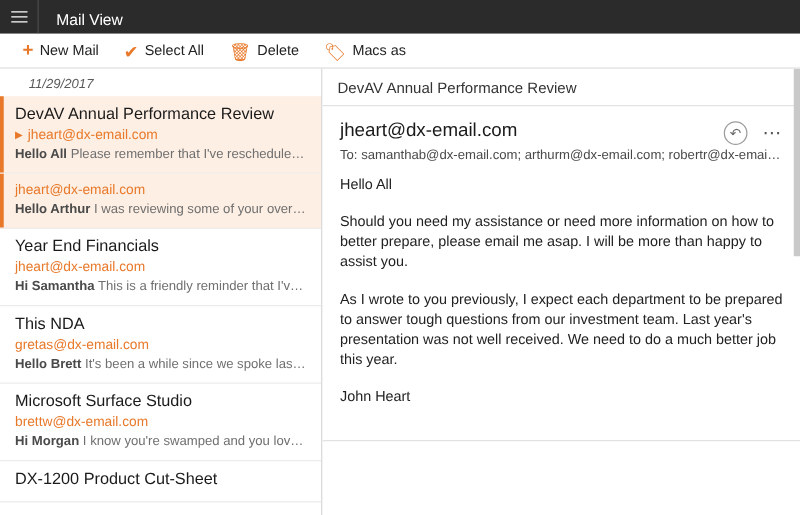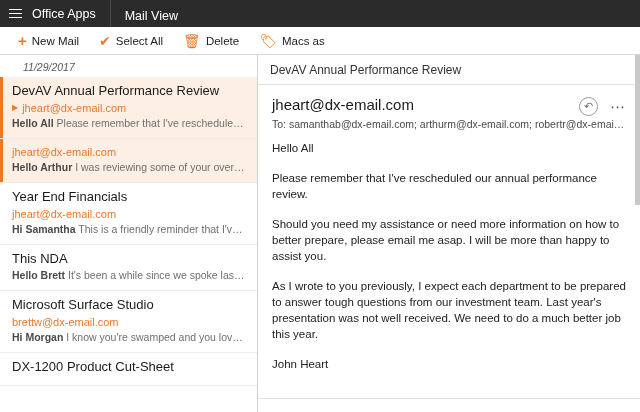--- a/index.html
+++ b/index.html
@@ -176,21 +176,20 @@
 <div id="app">
 
   <div class="titlebar">
     <div class="hamburger">
       <div class="bars">
           <i></i>
           <i></i>
           <i></i>
         </div>
     </div>
-    <div class="app-title">Office Apps</div>
     <div class="view-title">Mail View</div>
   </div>
 
   <div class="cmdbar">
     <div class="cmd">
       <span class="gi plus">+</span>
       <span>New Mail</span>
     </div>
     <div class="cmd">
       <span class="gi">✔</span>
@@ -240,20 +239,23 @@
           <span>jheart@dx-email.com</span>
         </div>
         <div class="preview">
           <b>Hi Samantha</b>
           <span>This is a friendly reminder that I've yet to rec...</span>
         </div>
       </div>
 
       <div class="msg">
         <div class="subject">This NDA</div>
+        <div class="sender">
+          <span>gretas@dx-email.com</span>
+        </div>
         <div class="preview">
           <b>Hello Brett</b>
           <span>It's been a while since we spoke last. I hope yo...</span>
         </div>
       </div>
 
       <div class="msg">
         <div class="subject">Microsoft Surface Studio</div>
         <div class="sender">
           <span>brettw@dx-email.com</span>
@@ -281,21 +283,20 @@
           <div class="mail-top">
             <div class="mail-from">jheart@dx-email.com</div>
             <div class="actions">
               <div class="circbtn">↶</div>
               <div class="dots">⋯</div>
             </div>
           </div>
           <div class="mail-to">To:  samanthab@dx-email.com; arthurm@dx-email.com; robertr@dx-email.com; janed@dx-email.com</div>
           <div class="mail-body">
             <p>Hello All</p>
-            <p>Please remember that I've rescheduled our annual performance review.</p>
             <p>Should you need my assistance or need more information on how to better prepare, please email me asap. I will be more than happy to assist you.</p>
             <p>As I wrote to you previously, I expect each department to be prepared to answer tough questions from our investment team. Last year's presentation was not well received. We need to do a much better job this year.</p>
             <p class="sig-name">John Heart</p>
 
           </div>
         </div>
 
       </div>
 
       <div class="scrollbar">

